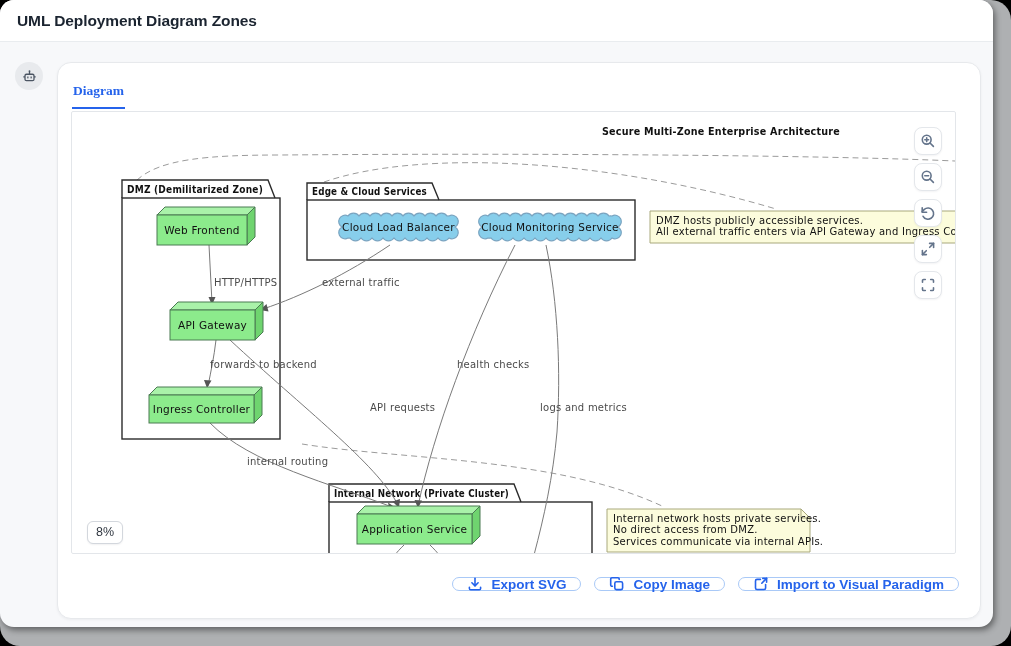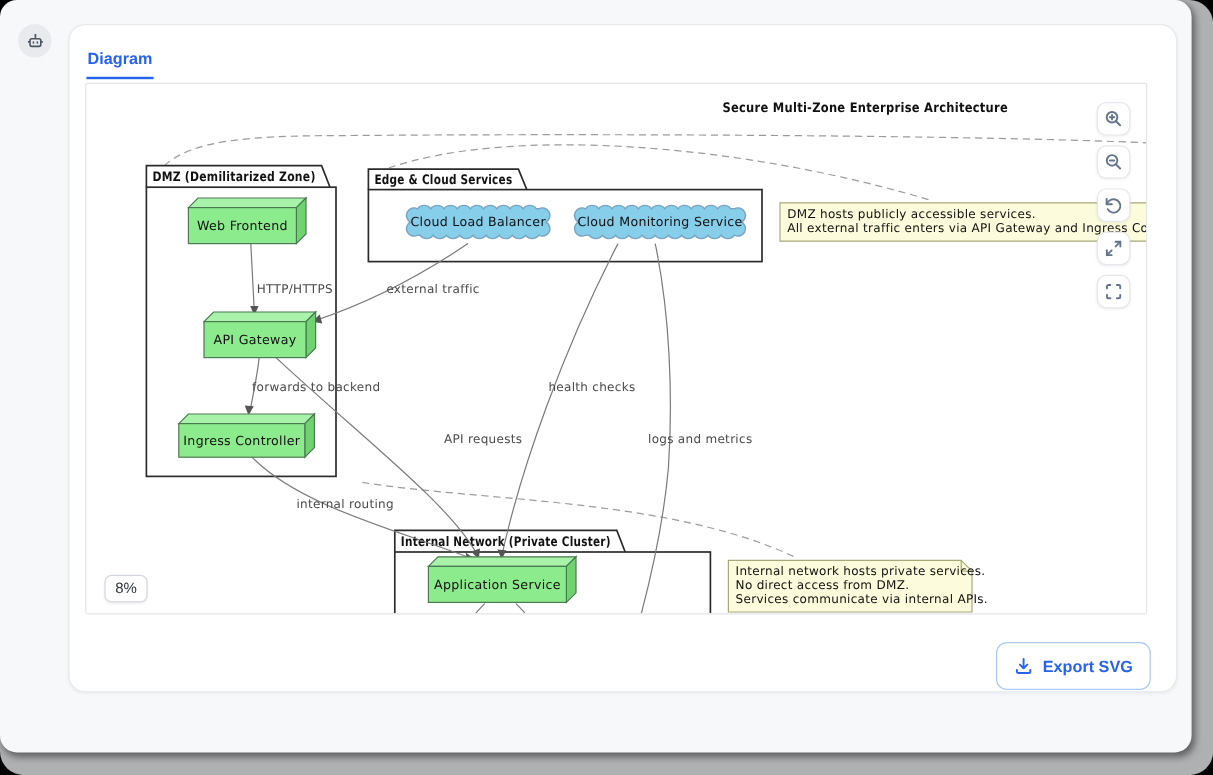--- a/index.html
+++ b/index.html
@@ -8,43 +8,46 @@
   .backdrop { position:absolute; inset:0; background:#aeb0b2; border-radius:20px; }
   .window { position:absolute; left:0; top:0; width:993px; height:627px; background:#f7f8fa;
             border-radius:14px; overflow:hidden; box-shadow:2px 3px 6px rgba(0,0,0,.45); }
   .app-header { height:42px; background:#fff; border-bottom:1px solid #e9ecef; display:flex; align-items:center; padding:0 17px; }
   .app-header h1 { font-size:15.5px; font-weight:700; color:#1b2430; letter-spacing:-.1px; }
   .content { position:relative; height:585px; }
   .bot-btn { position:absolute; left:15px; top:20px; width:28px; height:28px; border-radius:50%;
              background:#e8eaed; border:none; display:flex; align-items:center; justify-content:center; cursor:pointer; }
   .card { position:absolute; left:57px; top:20px; width:924px; height:557px; background:#fff;
           border:1px solid #e7e9ec; border-radius:14px; box-shadow:0 1px 3px rgba(16,24,40,.05); }
-  .tabs { display:flex; gap:44px; padding:20px 0 0 14px; }
+  .tabs { display:flex; gap:44px; padding:20px 0 0 14px;font-family:Liberation Serif, serif; }
   .tab { font-size:13.5px; font-weight:600; color:#64748b; padding:0 1px 8px 1px; border-bottom:2.5px solid transparent; cursor:pointer; background:none; border-top:none; border-left:none; border-right:none; font-family:inherit; }
   .tab.active { color:#2563eb; border-bottom-color:#2563eb; }
   .viewport { position:absolute; left:13px; top:48px; width:885px; height:443px; background:#fff;
               border:1px solid #e3e6ea; border-radius:2px; overflow:hidden; }
   .viewport > svg { position:absolute; left:0; top:0; }
   .zoomcol { position:absolute; top:15px; right:13px; display:flex; flex-direction:column; gap:8px; }
   .zbtn { width:28px; height:28px; background:#fff; border:1px solid #e4e7eb; border-radius:8px;
           display:flex; align-items:center; justify-content:center; cursor:pointer; box-shadow:0 1px 2px rgba(16,24,40,.05); }
   .zoom-badge { position:absolute; left:15px; bottom:9px; background:#fff; border:1px solid #d3d7dd;
                 border-radius:6px; padding:3px 8px 4px; font-size:12.5px; color:#2f3640; box-shadow:0 1px 2px rgba(16,24,40,.06); }
   .actions { position:absolute; right:21px; top:514px; display:flex; gap:13px; }
-  .abtn { display:flex; align-items:center; gap:8px; height:40px; padding:0 14px; background:#fff;
+  .abtn { display:flex; align-items:center; gap:8px; height:14px; padding:0 14px; background:#fff;
           border:1.5px solid #a9c9f7; border-radius:9px; color:#2563eb; font-size:13.5px; font-weight:600;
           font-family:inherit; cursor:pointer; }
   .dg-text { font-family:"DejaVu Sans",sans-serif; }
 </style>
 </head>
 <body>
 
 <div class="backdrop"></div>
 
 <div class="window">
+  <header class="app-header">
+    <h1>UML Deployment Diagram Zones</h1>
+  </header>
   <div class="content">
 
     <button class="bot-btn">
       <svg width="15" height="15" viewBox="0 0 16 16" fill="none" stroke="#4b5563" stroke-width="1.4">
         <line x1="8" y1="3.2" x2="8" y2="5.6"></line>
           <circle cx="8" cy="2.4" r="1" fill="#4b5563" stroke="none"></circle>
         <rect x="3.2" y="5.6" width="9.6" height="6.8" rx="1.6"></rect>
         <rect x="5.6" y="8" width="1.3" height="2" fill="#4b5563" stroke="none"></rect>
         <rect x="9.1" y="8" width="1.3" height="2" fill="#4b5563" stroke="none"></rect>
         <line x1="1.4" y1="8.4" x2="3.2" y2="8.4"></line>
@@ -168,16 +171,31 @@
 
       <div class="actions" id="actions">
           <button class="abtn">
             <svg width="16" height="16" viewBox="0 0 16 16" fill="none" stroke="#2563eb" stroke-width="1.6" stroke-linecap="round" stroke-linejoin="round">
               <line x1="8" y1="2.2" x2="8" y2="9.6"></line>
               <polyline points="4.9,6.8 8,9.9 11.1,6.8" fill="none"></polyline>
               <path d="M 2.4,11.3 v 1.2 A 1.3,1.3 0 0 0 3.7,13.8 H 12.3 A 1.3,1.3 0 0 0 13.6,12.5 V 11.3" fill="none"></path>
             </svg>
             <span>Export SVG</span>
           </button>
+          <button class="abtn">
+            <svg width="16" height="16" viewBox="0 0 16 16" fill="none" stroke="#2563eb" stroke-width="1.6" stroke-linecap="round" stroke-linejoin="round">
+              <rect x="5.8" y="5.8" width="7.8" height="7.8" rx="1.6" fill="none"></rect>
+              <path d="M 3.4,10.2 H 3 A 1.3,1.3 0 0 1 1.7,8.9 V 3 A 1.3,1.3 0 0 1 3,1.7 H 8.9 A 1.3,1.3 0 0 1 10.2,3 V 3.4" fill="none"></path>
+            </svg>
+            <span>Copy Image</span>
+          </button>
+          <button class="abtn">
+            <svg width="16" height="16" viewBox="0 0 16 16" fill="none" stroke="#2563eb" stroke-width="1.6" stroke-linecap="round" stroke-linejoin="round">
+              <path d="M 12.6,8.6 V 12 A 1.5,1.5 0 0 1 11.1,13.5 H 4 A 1.5,1.5 0 0 1 2.5,12 V 4.9 A 1.5,1.5 0 0 1 4,3.4 H 7.4" fill="none"></path>
+              <polyline points="9.8,2.4 13.6,2.4 13.6,6.2" fill="none"></polyline>
+              <line x1="13.6" y1="2.4" x2="8.8" y2="7.2"></line>
+            </svg>
+            <span>Import to Visual Paradigm</span>
+          </button>
         </div>
     </div>
   </div>
 </div>
 
 </body></html>

